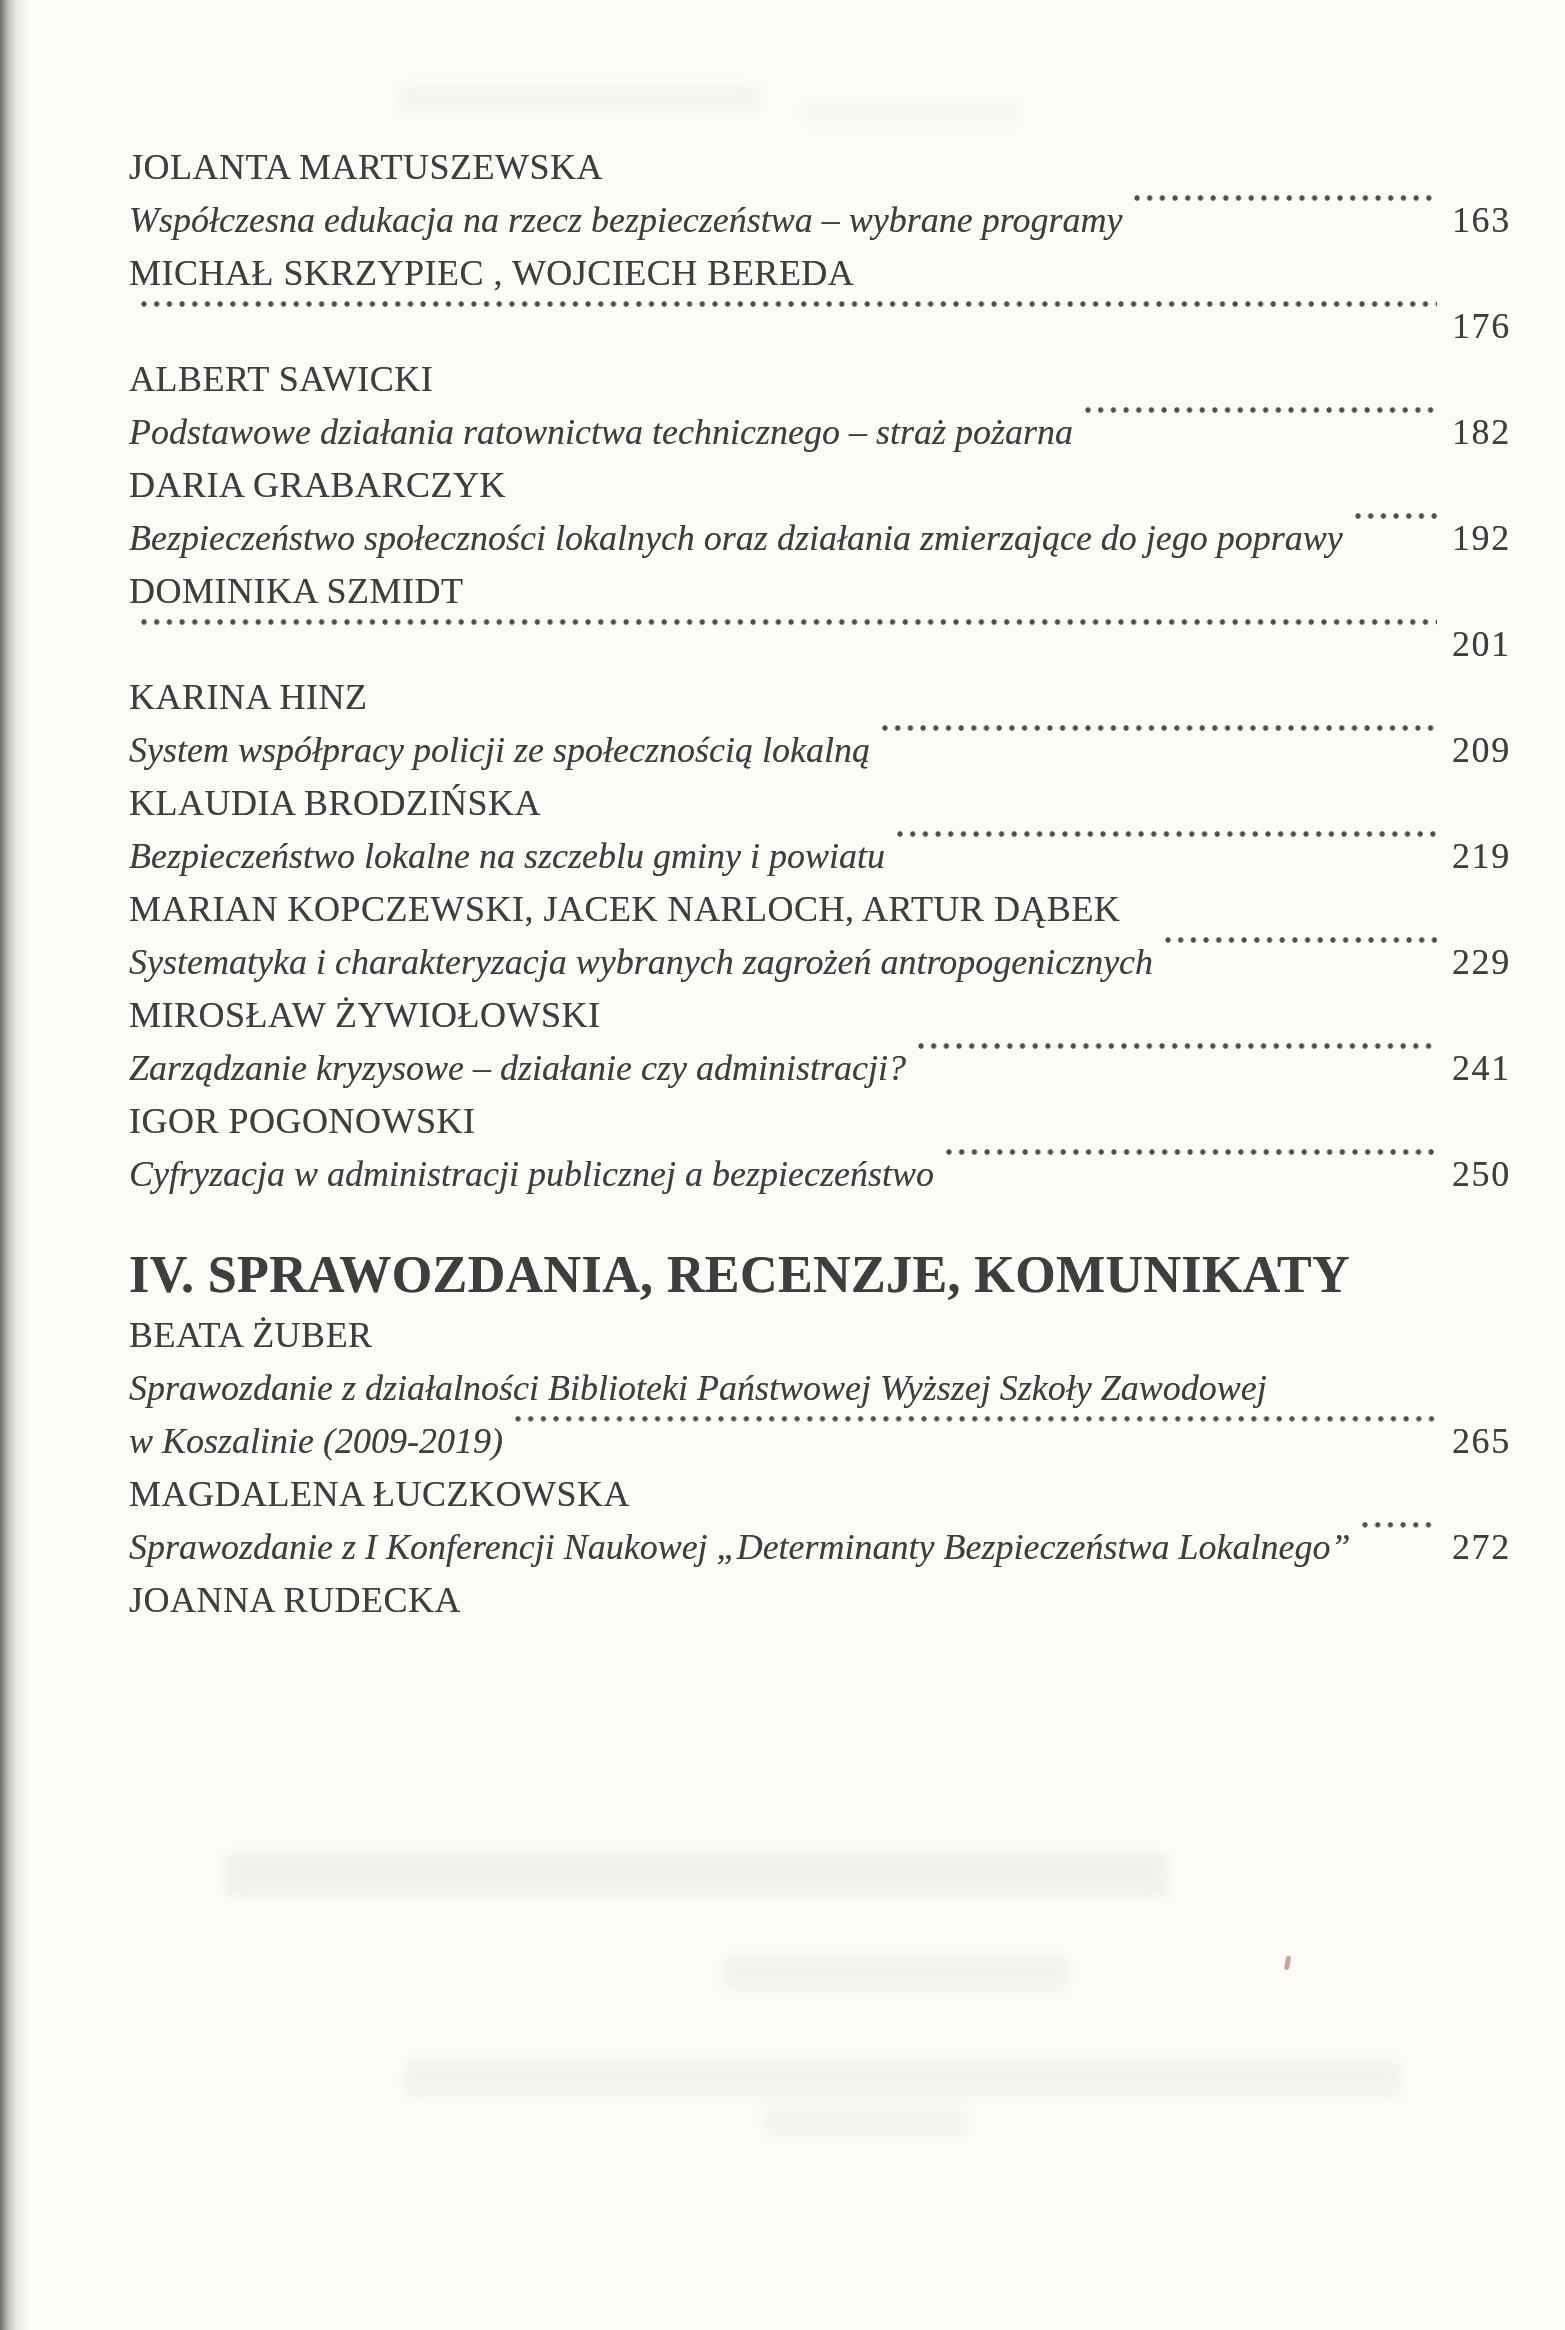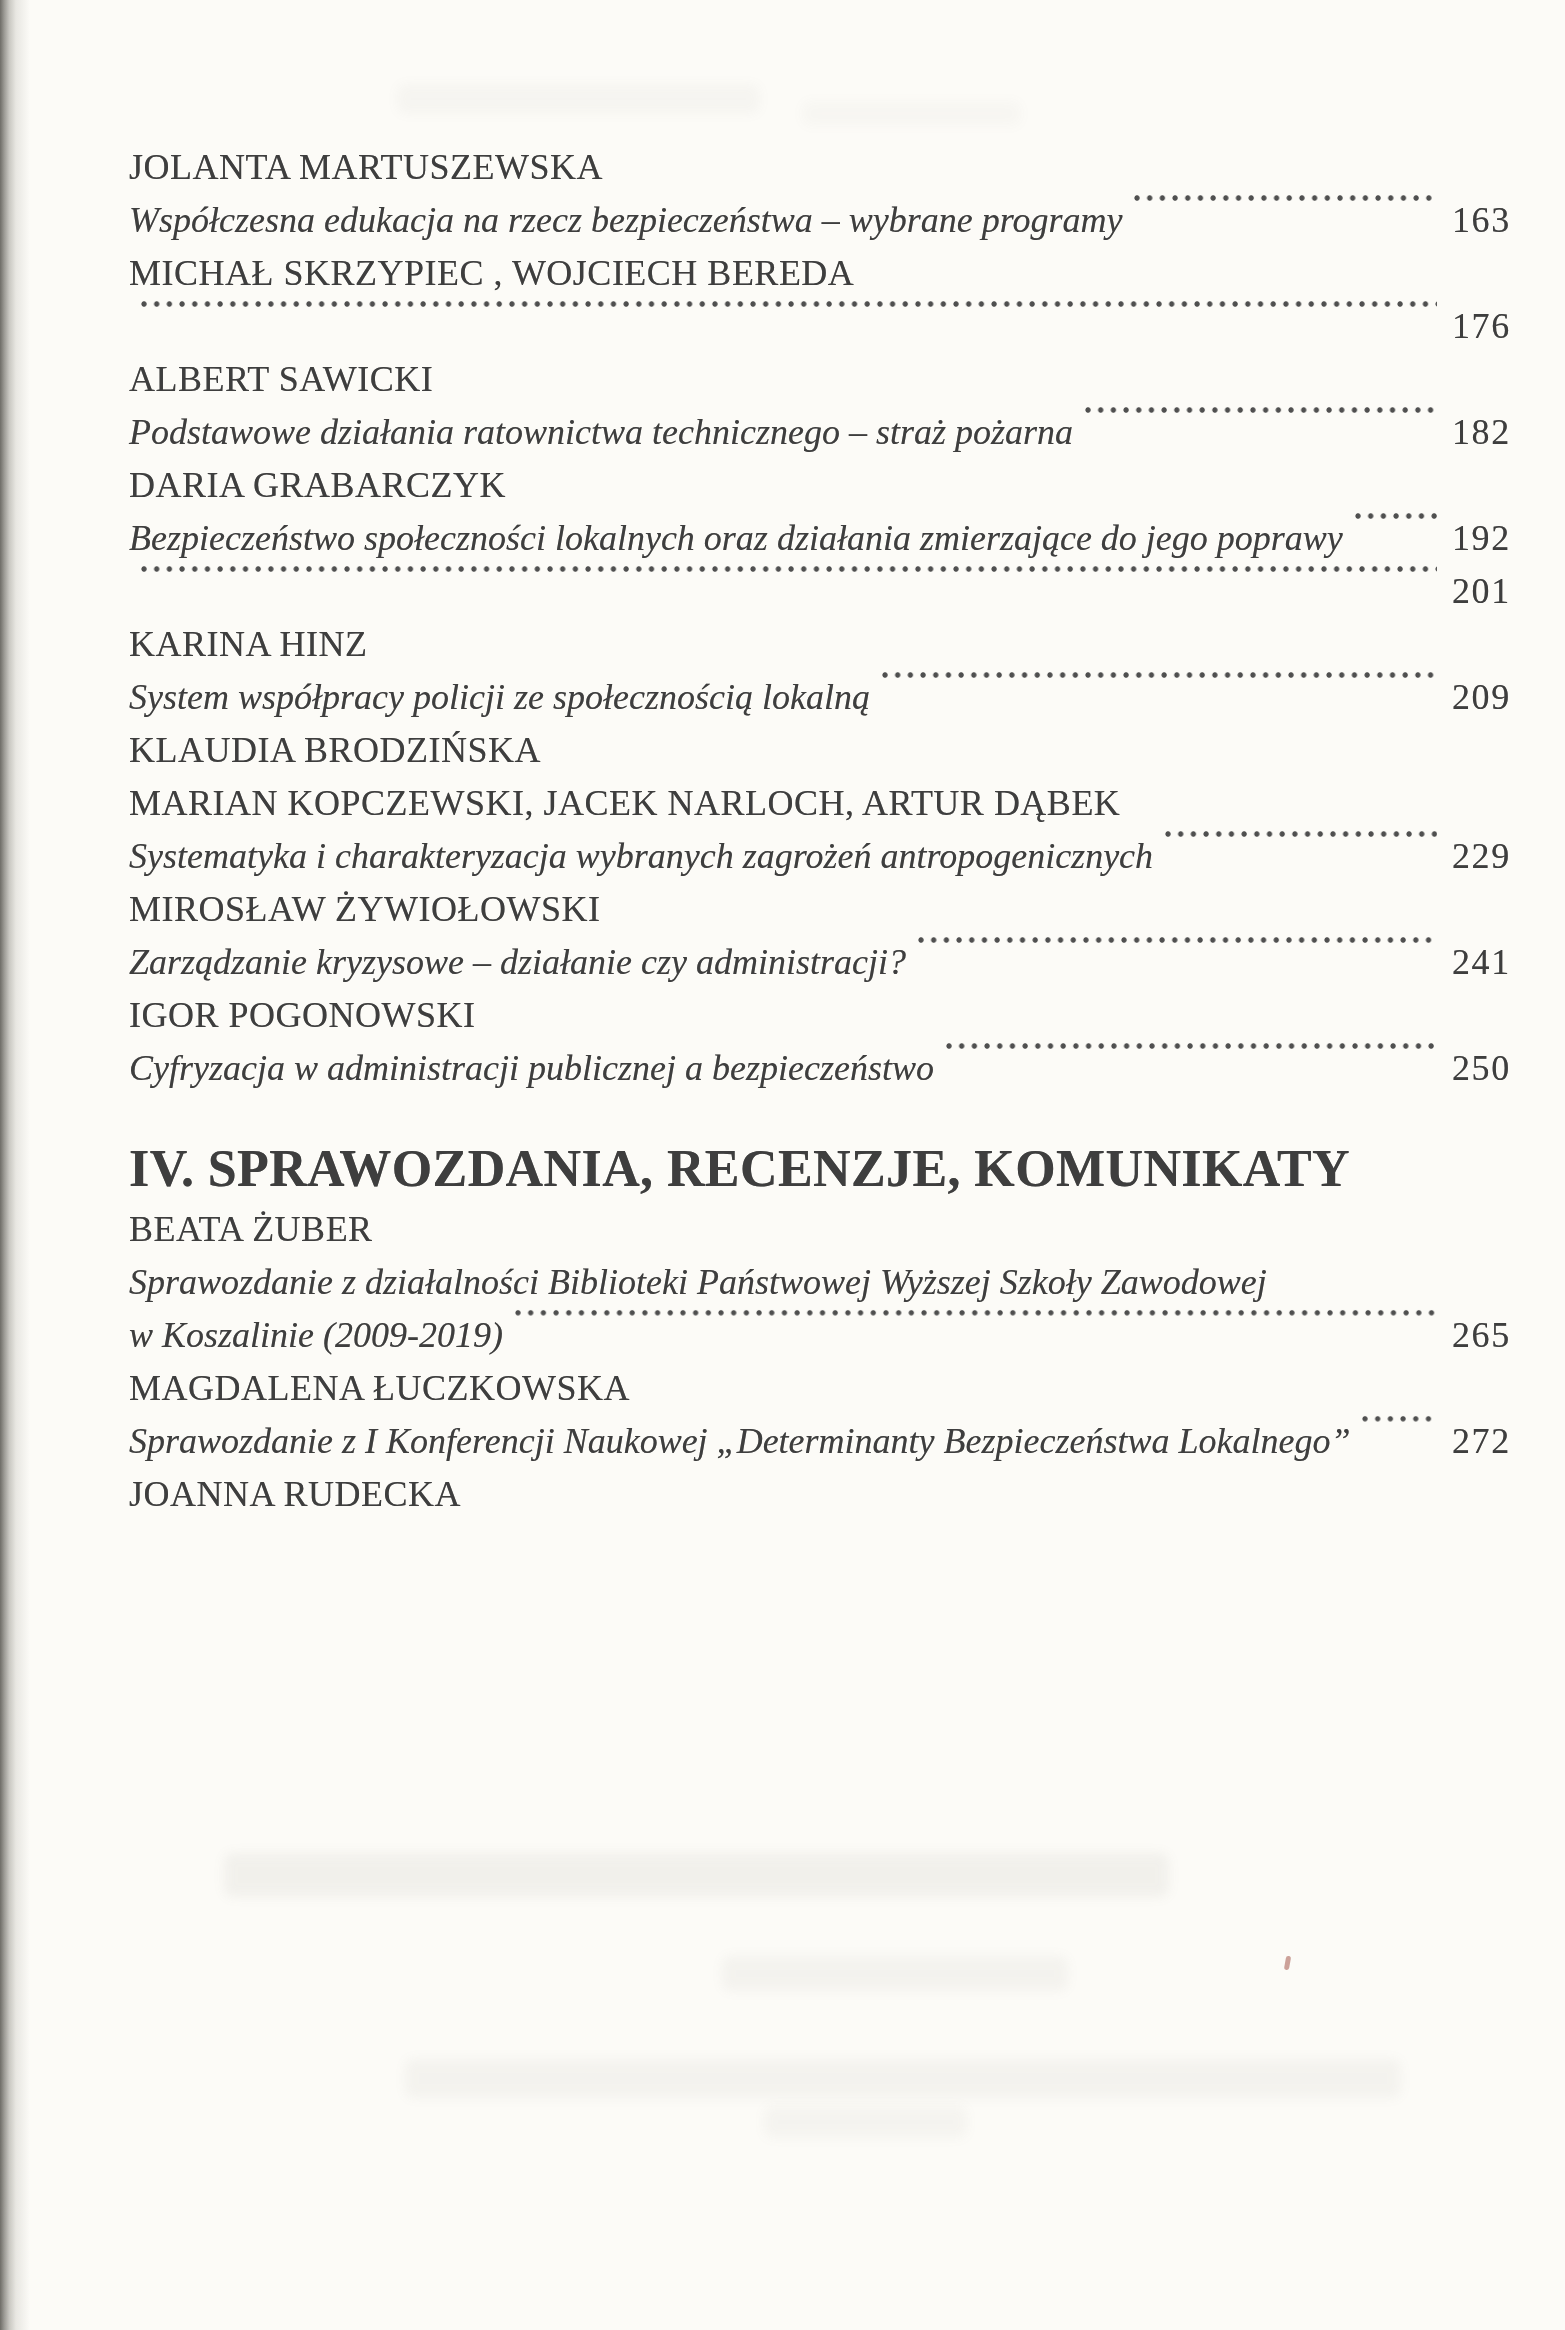--- a/index.html
+++ b/index.html
@@ -155,37 +155,43 @@
       <div class="entry">
         <div class="authors">DARIA GRABARCZYK</div>
         <div class="title-line">
           <span class="title">Bezpieczeństwo społeczności lokalnych oraz działania zmierzające do jego poprawy</span>
           <span class="leader"></span>
           <span class="pagenum">192</span>
         </div>
       </div>
 
       <div class="entry">
+        <div class="authors">DOMINIKA SZMIDT</div>
         <div class="title-line">
           <span class="leader"></span>
           <span class="pagenum">201</span>
         </div>
       </div>
 
       <div class="entry">
         <div class="authors">KARINA HINZ</div>
         <div class="title-line">
           <span class="title">System współpracy policji ze społecznością lokalną</span>
           <span class="leader"></span>
           <span class="pagenum">209</span>
         </div>
       </div>
 
       <div class="entry">
         <div class="authors">KLAUDIA BRODZIŃSKA</div>
+        <div class="title-line">
+          <span class="title">Bezpieczeństwo lokalne na szczeblu gminy i powiatu</span>
+          <span class="leader"></span>
+          <span class="pagenum">219</span>
+        </div>
       </div>
 
       <div class="entry">
         <div class="authors">MARIAN KOPCZEWSKI, JACEK NARLOCH, ARTUR DĄBEK</div>
         <div class="title-line">
           <span class="title">Systematyka i charakteryzacja wybranych zagrożeń antropogenicznych</span>
           <span class="leader"></span>
           <span class="pagenum">229</span>
         </div>
       </div>

